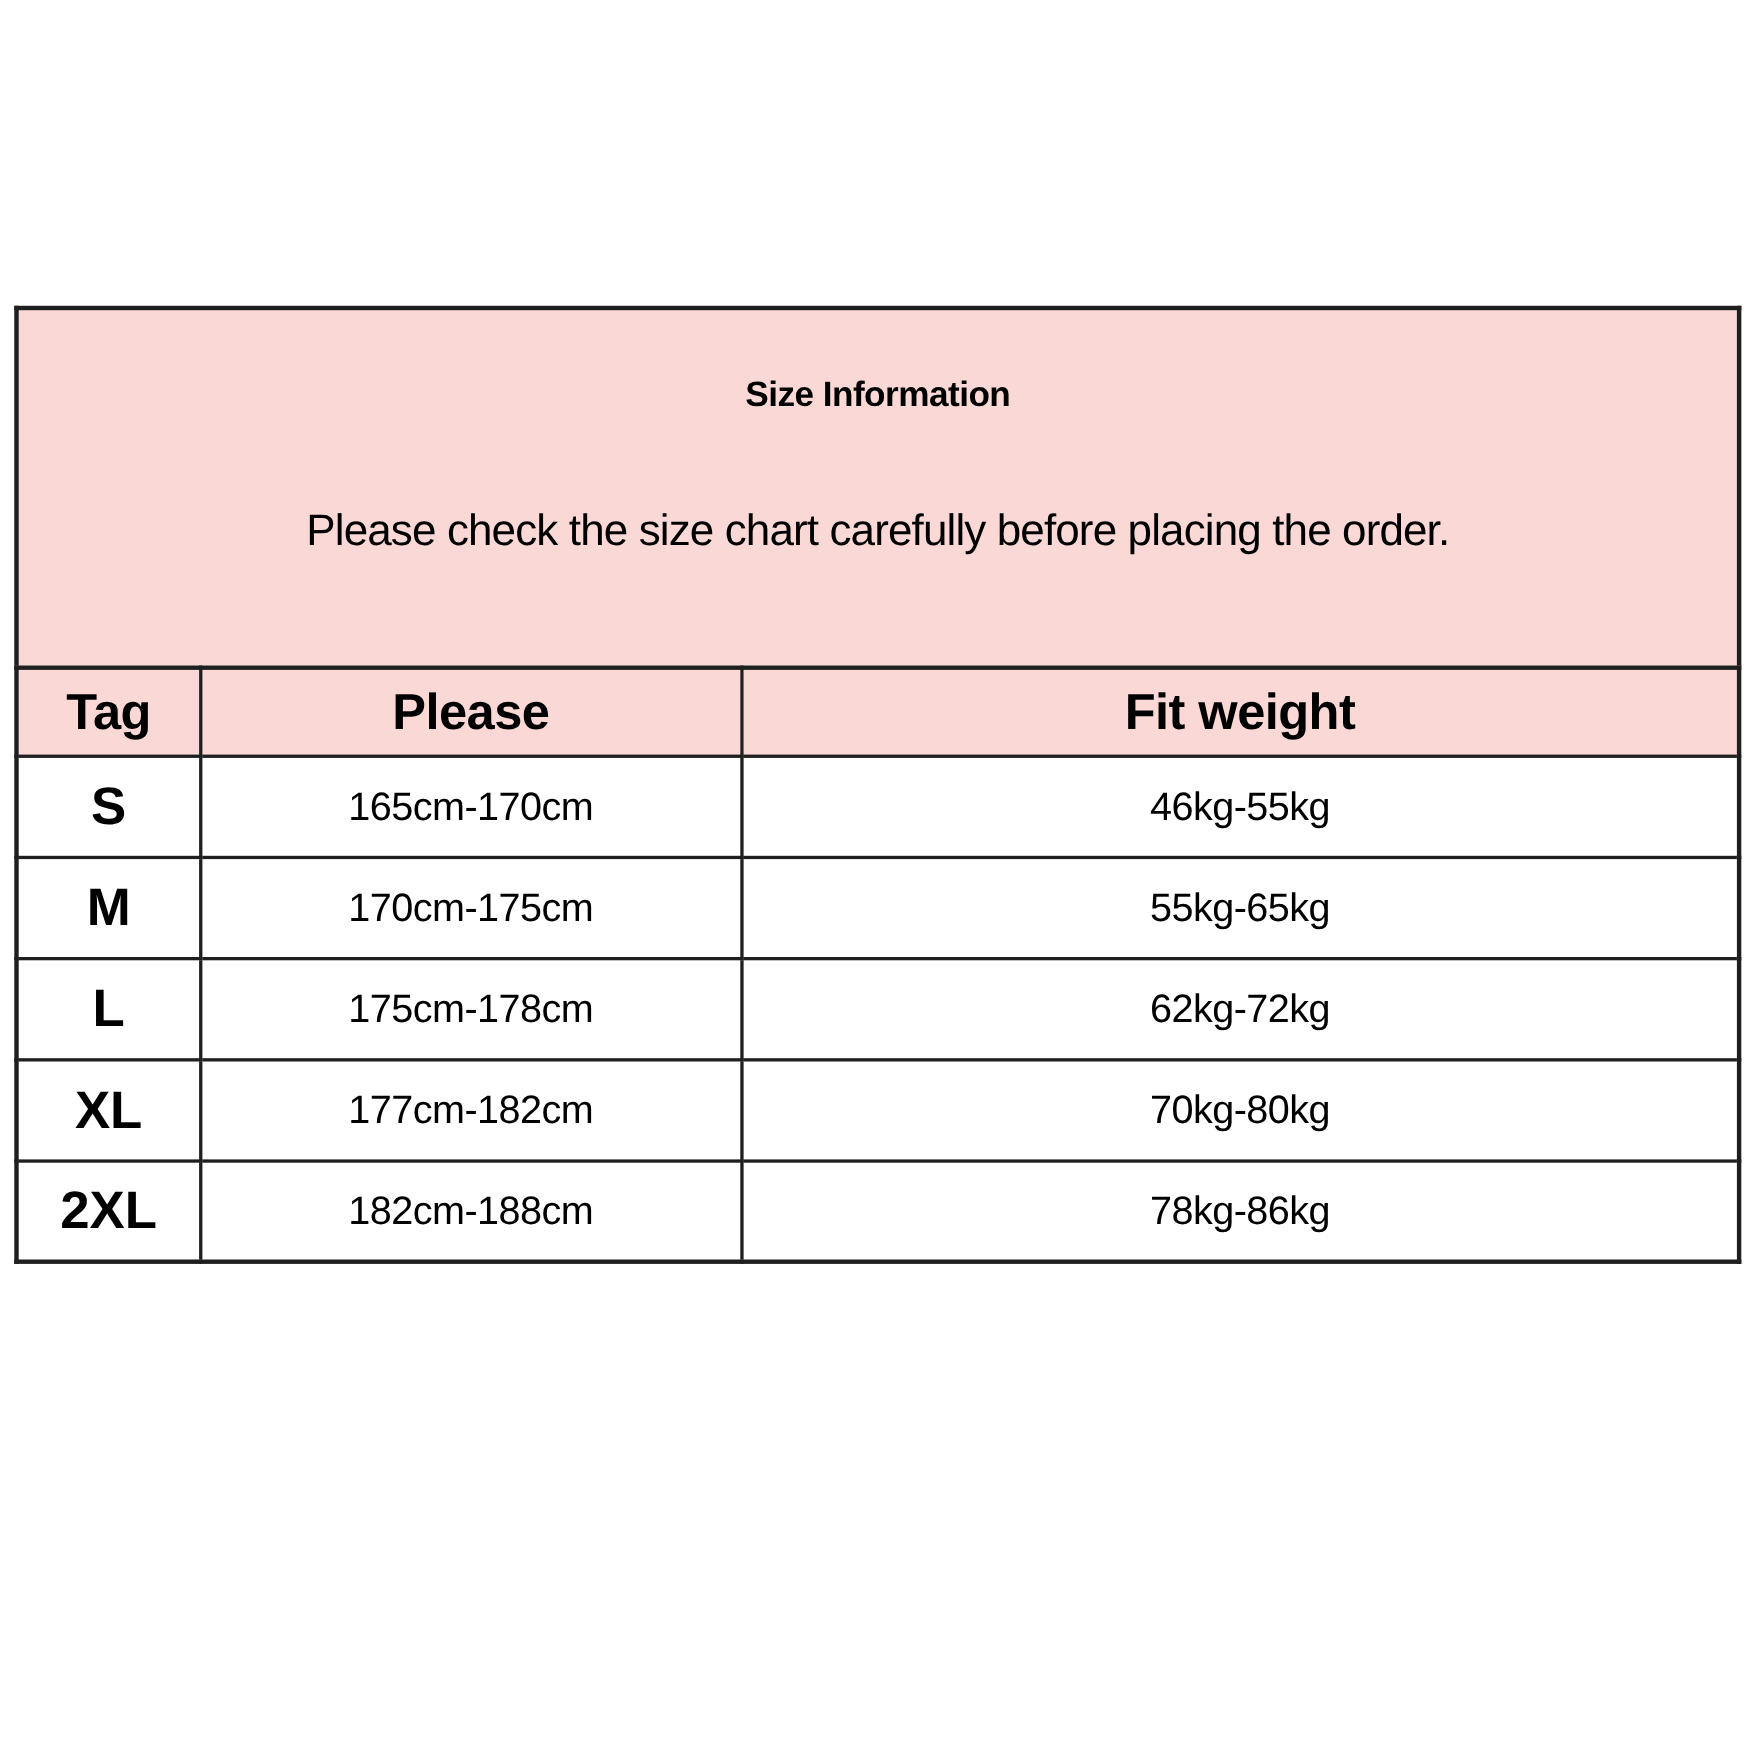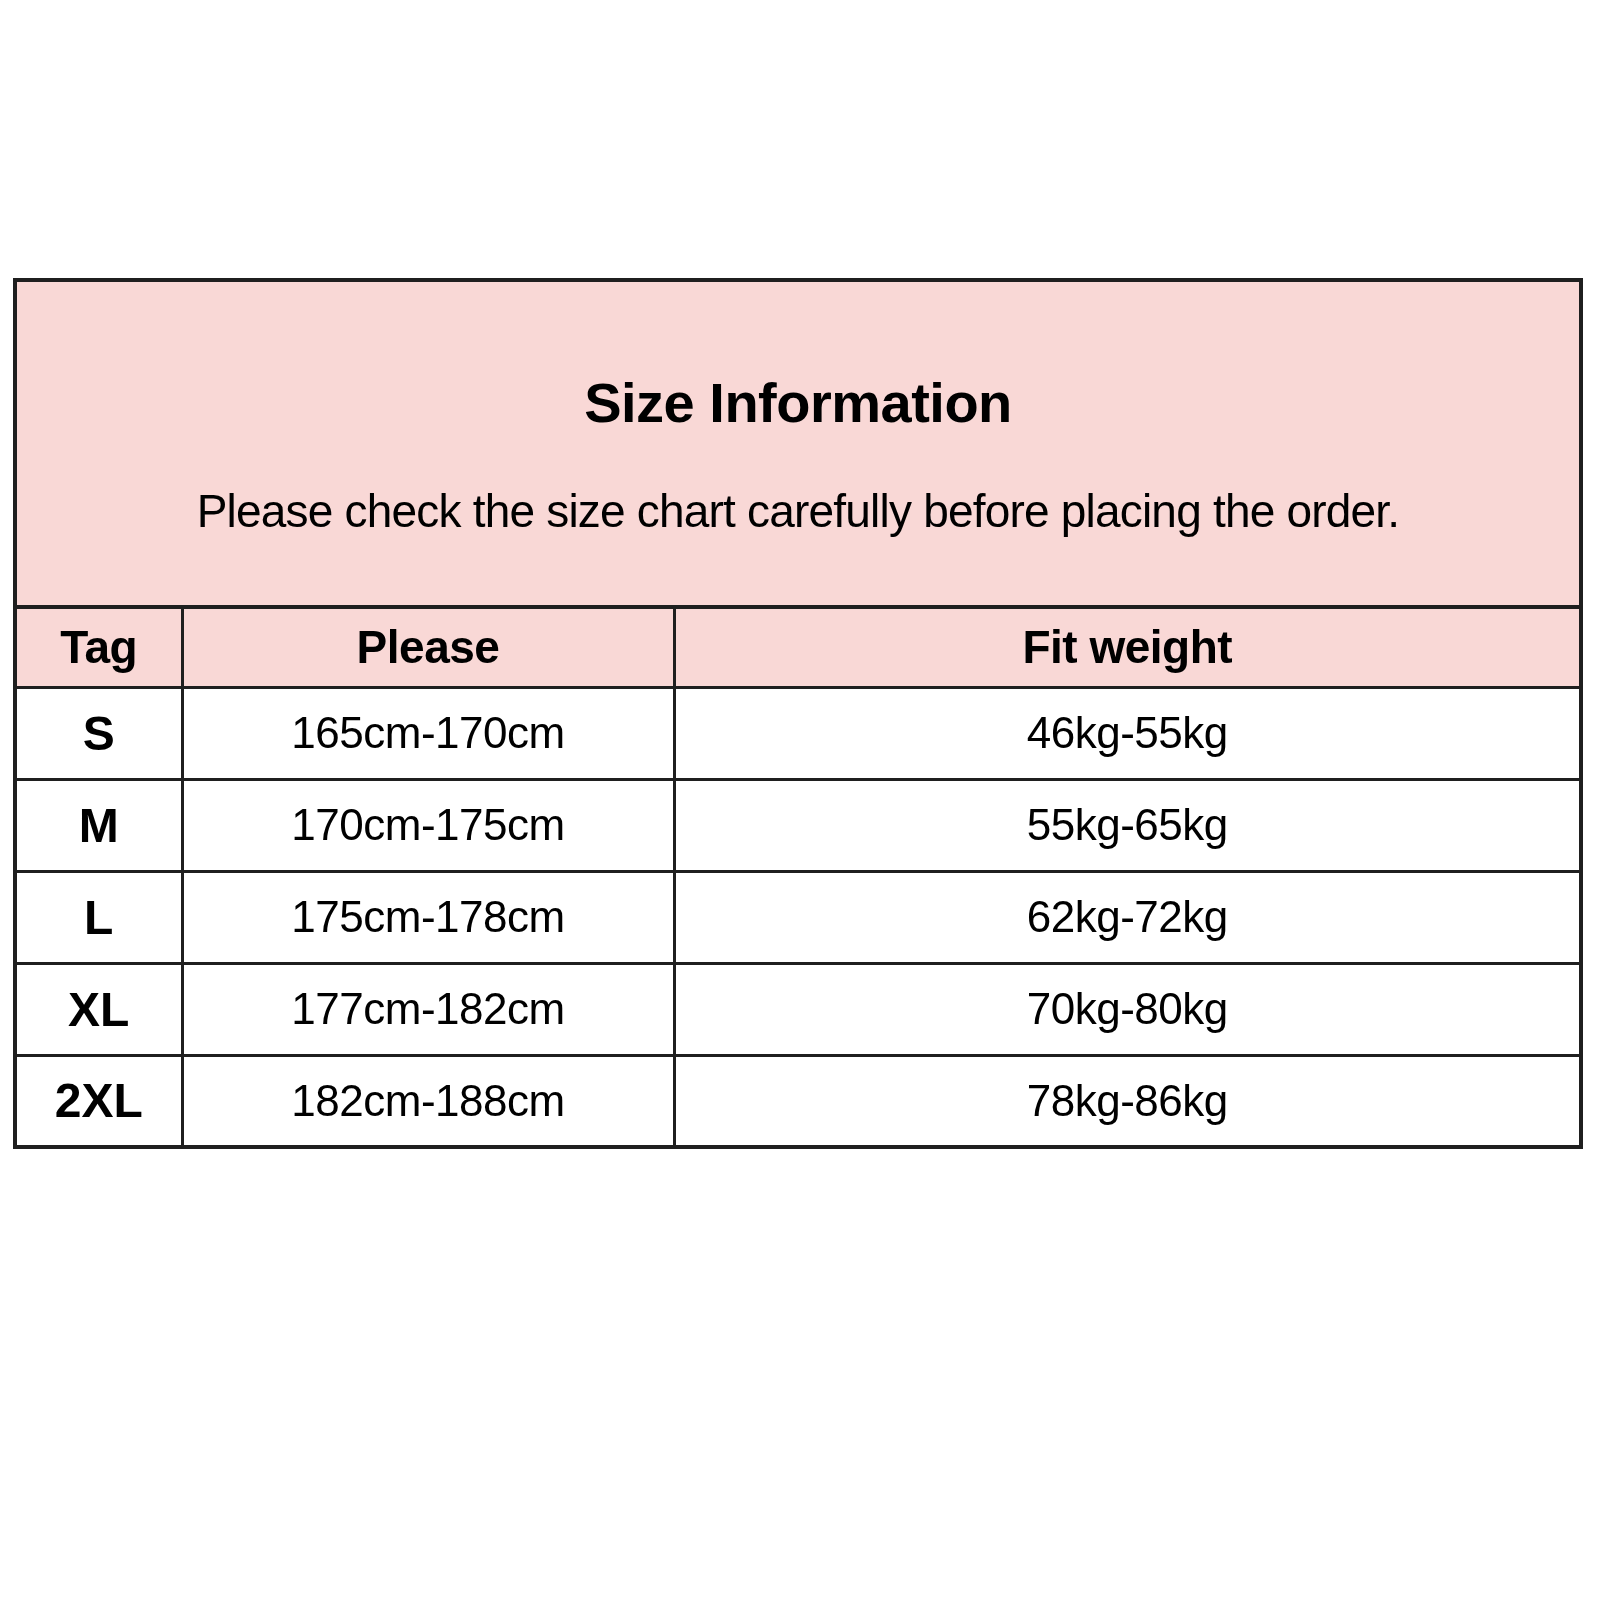--- a/index.html
+++ b/index.html
@@ -21,29 +21,29 @@
 
   
   .intro {
     height: 327px;
     background: var(--pink);
     border: 4px solid var(--border);
     border-bottom: none;
     display: flex; flex-direction: column; align-items: center;
   }
   .title {
-    margin-top: 93px;
-    font-size: 56px; line-height: 56px;
+    margin-top: 48px;
+    font-size: 32px; line-height: 56px;
     font-weight: bold;
     letter-spacing: -0.5px;
     white-space: nowrap;
   }
   .subtitle {
-    margin-top: 52px;
-    font-size: 46px; line-height: 56px;
+    margin-top: 68px;
+    font-size: 40px; line-height: 56px;
     letter-spacing: -0.8px;
     white-space: nowrap;
   }
 
   
   table.size-table {
     width: 100%;
     border-collapse: collapse;
     border: 4px solid var(--border);
     table-layout: fixed;
@@ -56,21 +56,21 @@
     padding: 0;
     overflow: hidden;
     white-space: nowrap;
   }
   table.size-table col.c-tag { width: 167px; }
   table.size-table col.c-stature { width: 492px; }
   table.size-table thead tr { height: 80px; background: var(--pink); }
   table.size-table thead th { font-size: 46px; font-weight: bold; letter-spacing: -0.5px; }
   table.size-table tbody tr { height: 92px; background: #ffffff; }
   table.size-table td.tag { font-size: 48px; font-weight: bold; }
-  table.size-table td.val { font-size: 44px; letter-spacing: -0.5px; }
+  table.size-table td.val { font-size: 36px; letter-spacing: -0.5px; }
 
   
   .attention {
     position: relative;
     height: 168px;
     background: var(--pink);
     border: 4px solid var(--border);
     border-top: none;
     display: flex; align-items: center;
     padding: 0 10px 26px 20px;

